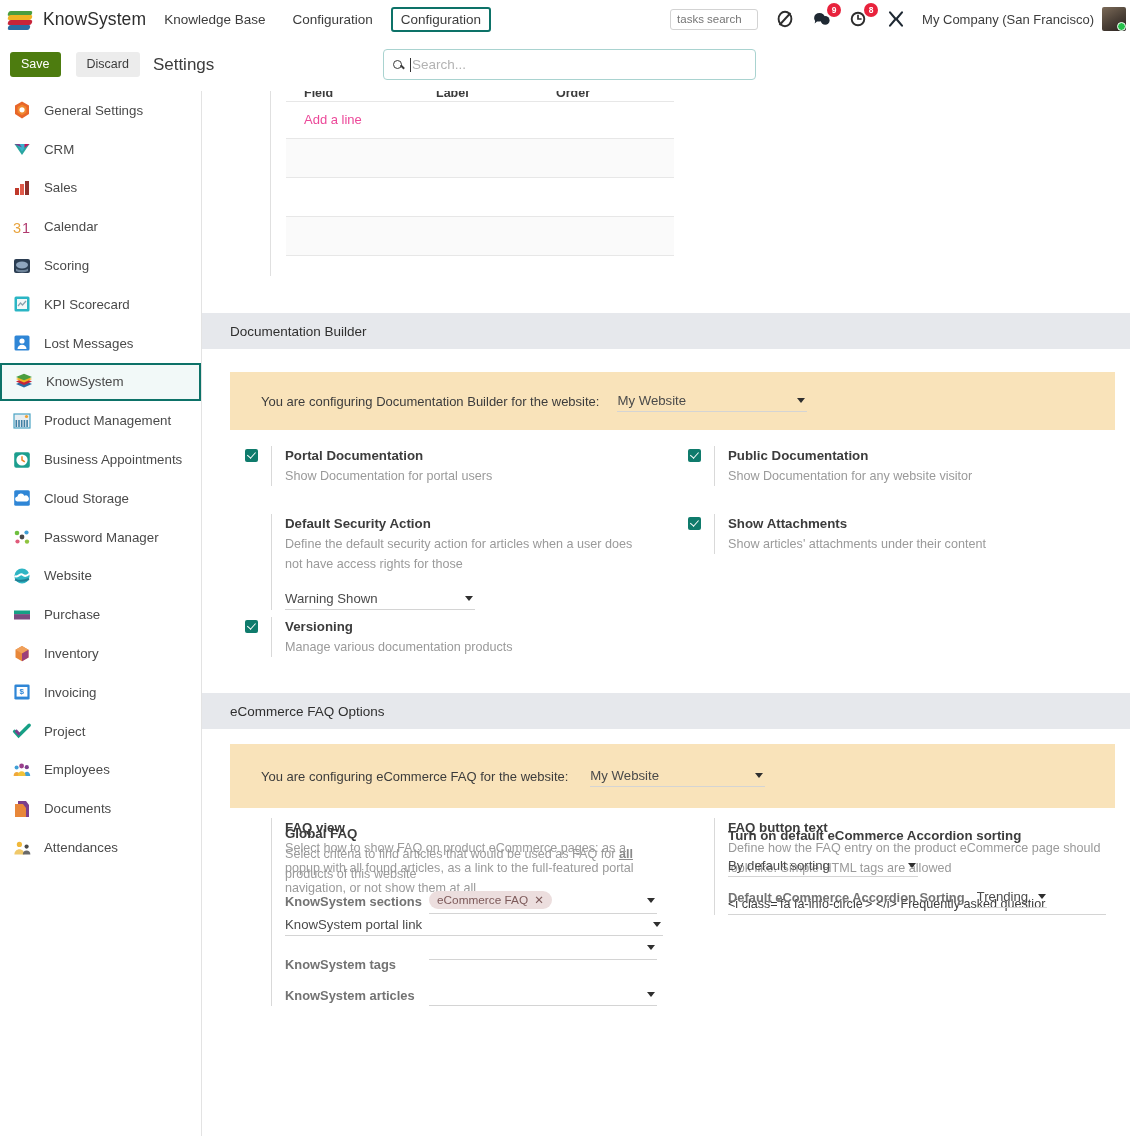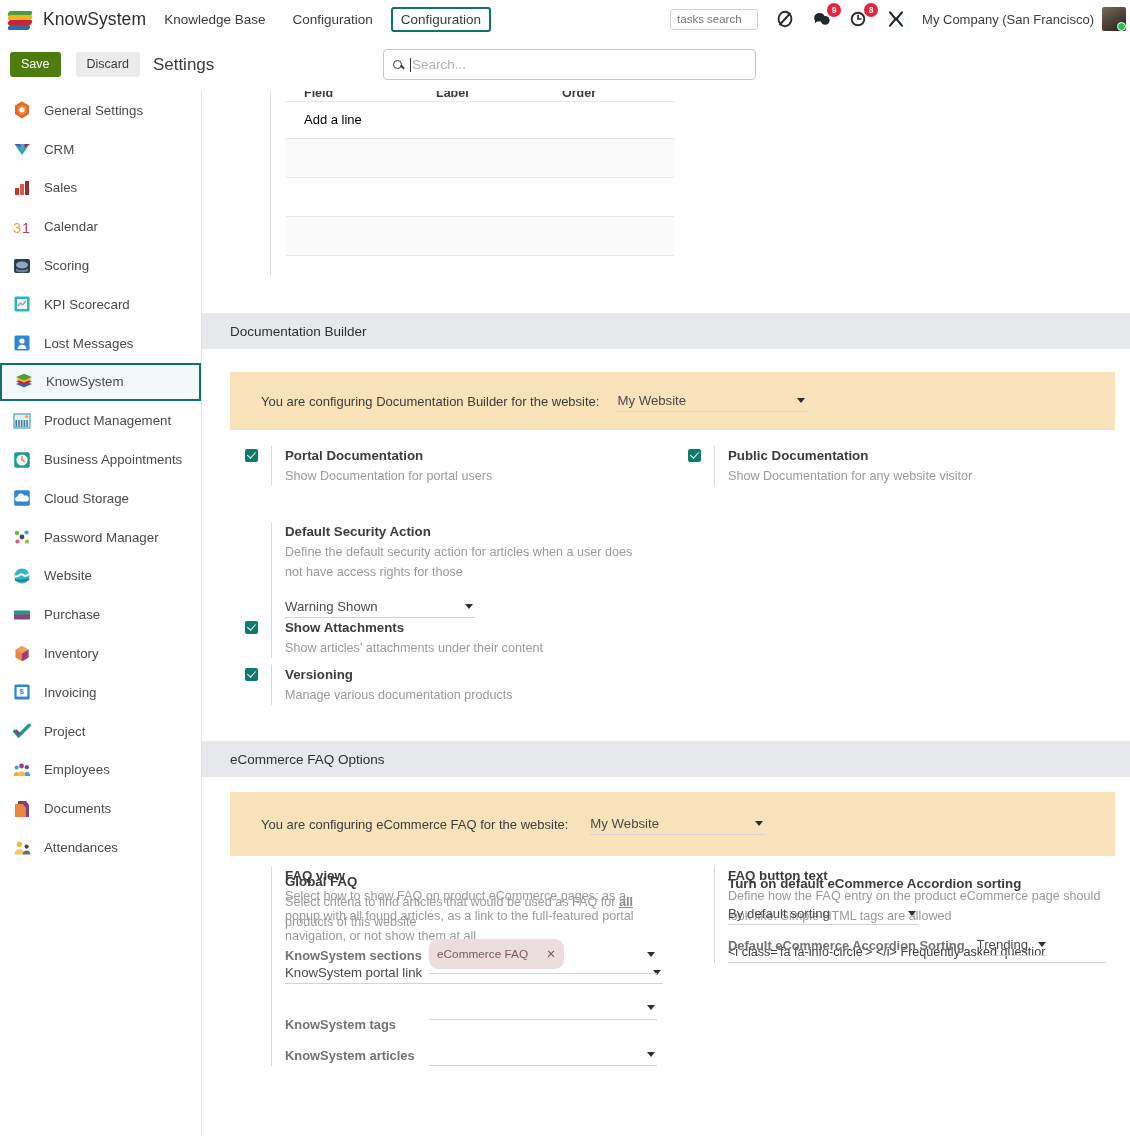--- a/index.html
+++ b/index.html
@@ -101,21 +101,21 @@
     background: #ffffff; overflow: hidden;
   }
 
   
   #partial-block { position: relative; height: 185px; border-left: 1px solid #e0e0e0; margin-left: 68px; }
   #tbl { position: absolute; left: 15px; top: 0; width: 388px; }
   #tbl-head { height: 10px; overflow: hidden; position: relative; }
   .head-lbl { position: absolute; font-size: 12.5px; font-weight: bold; color: #3c3c3c; top: -5px; }
   .rowline { border-top: 1px solid #e7e7e7; }
   #add-line {
-    font-size: 13px; color: #000000; padding: 10px 0 11px 18px; cursor: pointer;
+    font-size: 13px; color: #ec4899; padding: 10px 0 11px 18px; cursor: pointer;
   }
   .empty-row { height: 38px; }
   .empty-row.shaded { background: #fafafa; }
 
   
   .section-band {
     background: #e6e8ec; height: 36px; display: flex; align-items: center;
     padding-left: 28px; font-size: 13.5px; color: #2f2f2f; width: 928px;
   }
 
@@ -157,21 +157,21 @@
     width: 0; height: 0; border-left: 4px solid transparent; border-right: 4px solid transparent;
     border-top: 5px solid #2f2f2f; margin-left: 10px; flex: none;
   }
   .uinput {
     border-bottom: 1px solid #d4d4d4; font-size: 12.6px; color: #3c3c3c;
     padding: 2px 0 3px 0; white-space: nowrap; overflow: hidden;
   }
   .lbl-inline { font-size: 12.9px; font-weight: bold; color: #737373; white-space: nowrap; }
   .chip {
     background: #ecdede; border-radius: 9px; font-size: 11.8px; color: #7d5a5a;
-    padding: 8px 8px; display: inline-flex; align-items: center; white-space: nowrap; gap: 12px;
+    padding: 2px 8px; display: inline-flex; align-items: center; white-space: nowrap;
   }
   .chip-x { margin-left: 6px; font-size: 11.5px; cursor: pointer; color: #7d5a5a; }
 </style>
 </head>
 <body>
 
 <div id="topbar">
   <div id="brand">
     <span class="books-icon">
       <i class="bk3"></i>
@@ -464,21 +464,21 @@
   </div>
 </div>
 
 <div id="main">
 
   <div id="partial-block">
     <div id="tbl">
       <div id="tbl-head">
         <span class="head-lbl" style="left:18px;">Field</span>
         <span class="head-lbl" style="left:150px;">Label</span>
-        <span class="head-lbl" style="left:276px;">Order</span>
+        <span class="head-lbl" style="left:270px;">Order</span>
       </div>
       <div class="rowline"></div>
       <div id="add-line">Add a line</div>
       <div class="rowline"></div>
       <div class="empty-row shaded"></div>
       <div class="rowline"></div>
       <div class="empty-row"></div>
       <div class="rowline"></div>
       <div class="empty-row shaded"></div>
       <div class="rowline"></div>
@@ -511,21 +511,21 @@
       <div class="opt">
         <span class="cbox"></span>
         <span class="opt-body">
           <span class="opt-title">Public Documentation</span>
           <div class="opt-desc">Show Documentation for any website visitor</div>
         </span>
       </div>
     </div>
   </div>
 
-  <div class="opt-grid" style="margin-top:36px;flex-direction:column;">
+  <div class="opt-grid" style="margin-top:28px;">
     <div class="opt-col">
       <div class="opt">
         <span class="cbox blank"></span>
         <span class="opt-body">
           <span class="opt-title">Default Security Action</span>
           <div class="opt-desc" style="width:368px;">Define the default security action for articles when a user does not have access rights for those</div>
           <span class="usel" style="width:190px; margin-top:15px;">
             <span>Warning Shown</span>
             <span class="caret"></span>
           </span>

